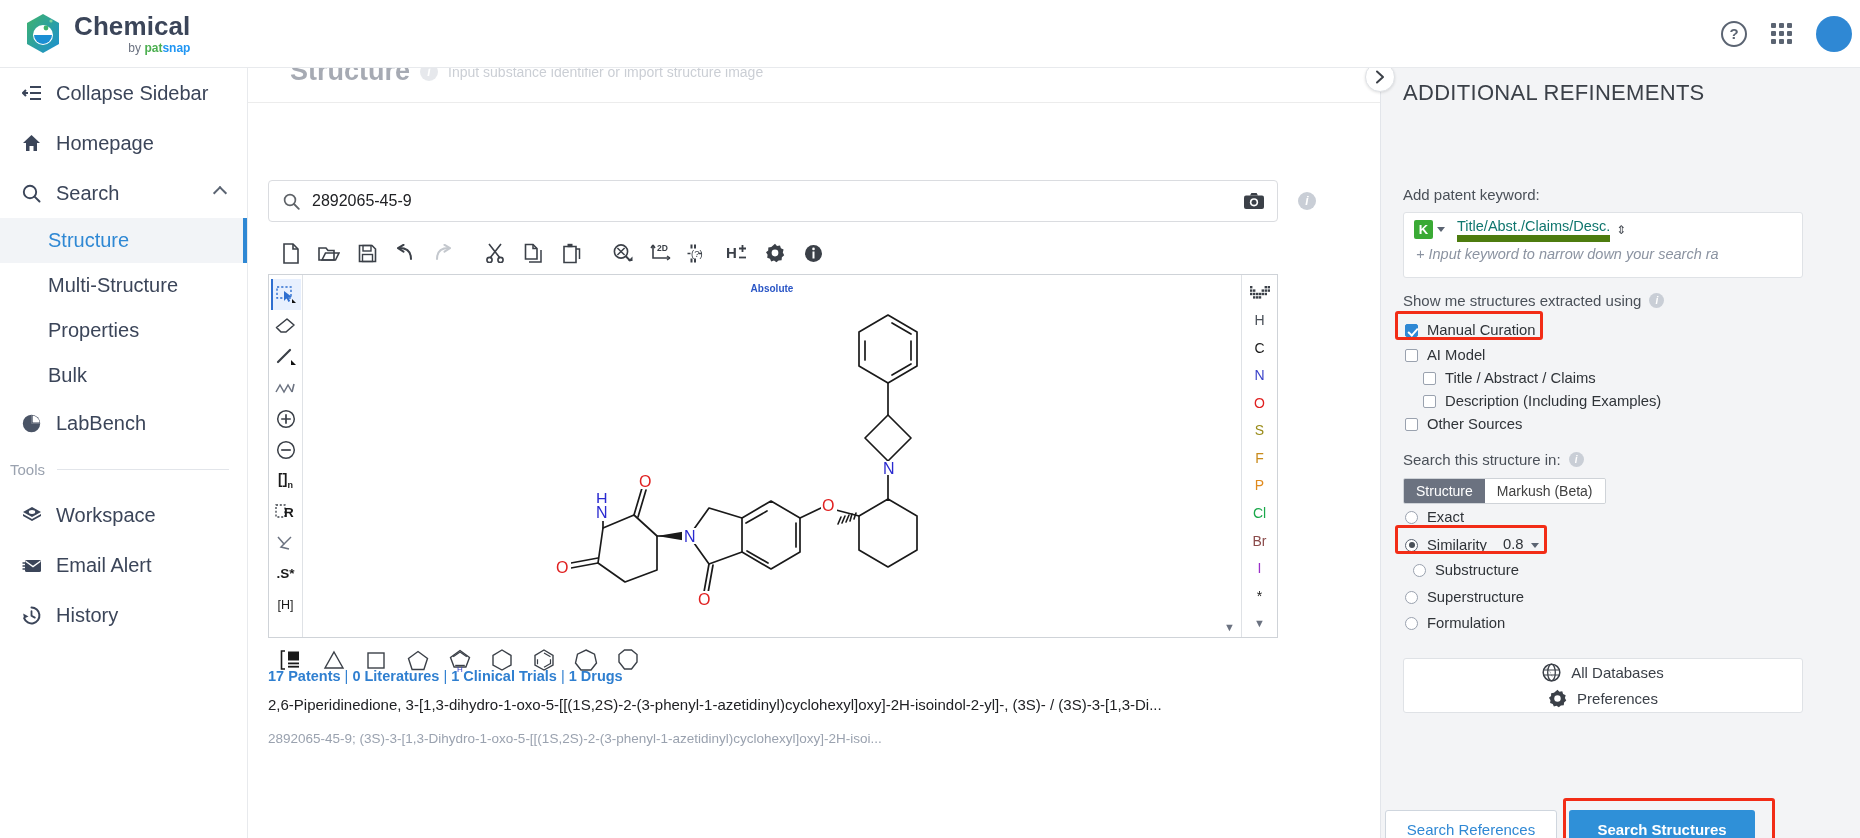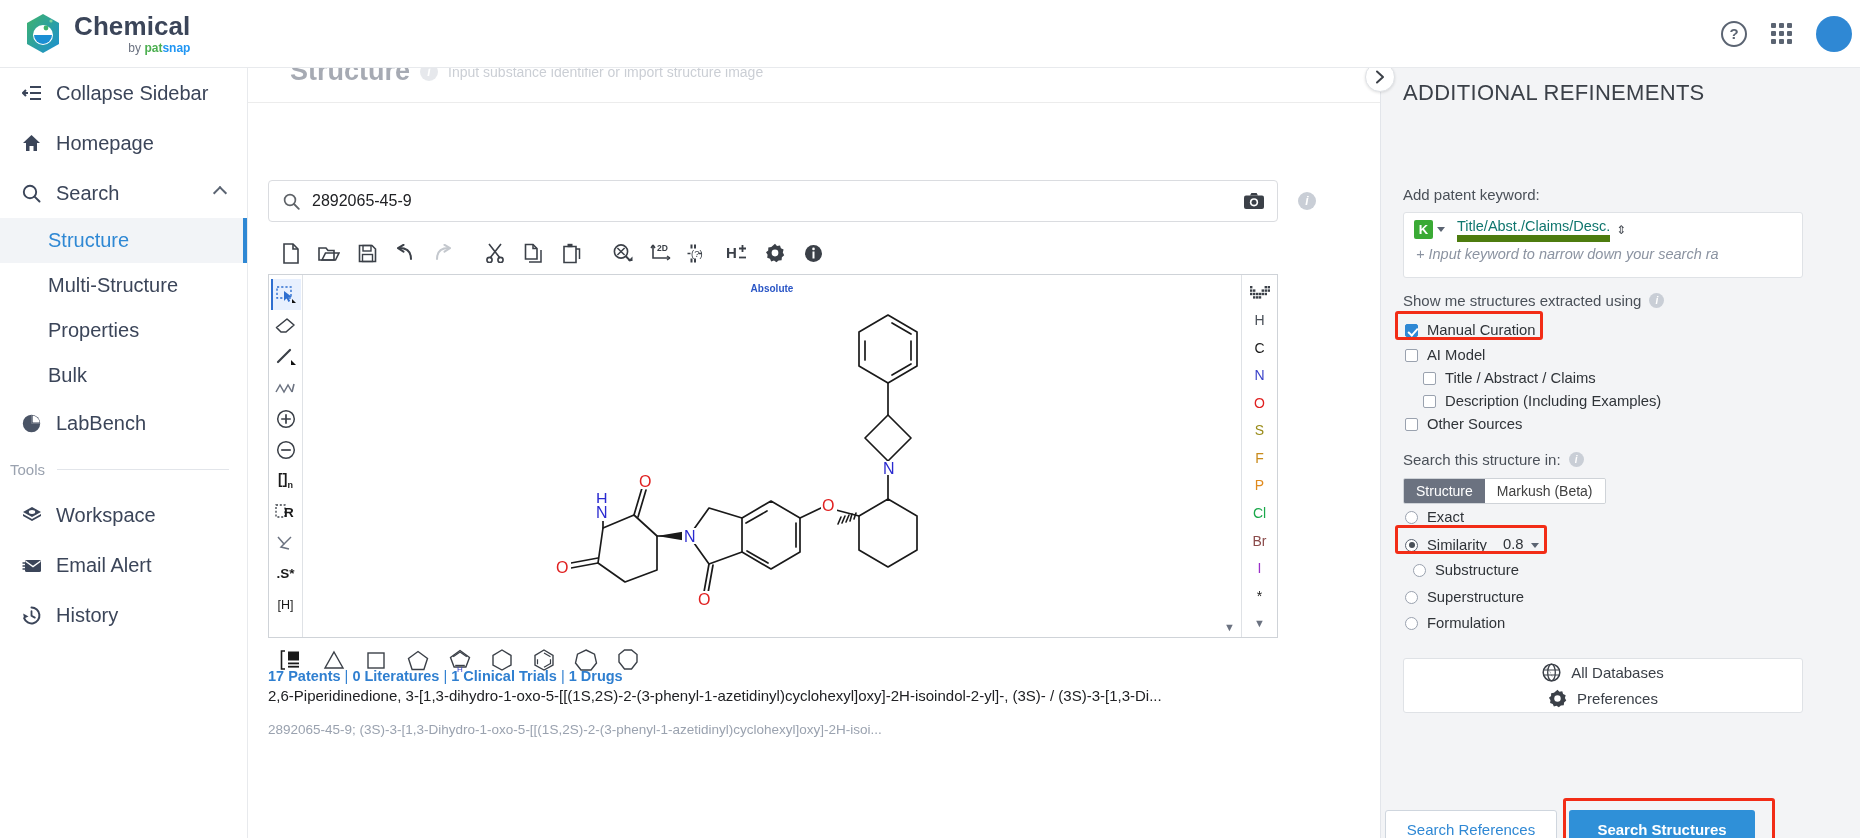--- a/index.html
+++ b/index.html
@@ -112,21 +112,21 @@
     display:flex; flex-direction:column; align-items:center; padding-top:4px; font-size:14px;
   }
   .at-ic { height:31px; display:flex;align-items:center;justify-content:center; cursor:pointer; width:100%;}
   .ed-bottom { display:flex; align-items:center; height:40px; padding-left:8px; gap:10px; margin-top:2px;}
   .bt-ic { width:32px;height:32px;display:flex;align-items:center;justify-content:center;cursor:pointer;}
 
   
   .res { position:absolute; top:600px; left:20px; width:1070px; }
   .res-links { font-size:14.5px; font-weight:700; color:#2f7fd0; }
   .res-links span.sep { color:#2f7fd0; font-weight:400; }
-  .res-name { font-size:15px; color:#202124; margin-top:3px; white-space:nowrap; overflow:hidden;}
+  .res-name { font-size:15px; color:#202124; margin-top:12px; white-space:nowrap; overflow:hidden;}
   .res-sub { font-size:13.5px; color:#9aa2af; margin-top:18px; white-space:nowrap; overflow:hidden;}
 
   
   .rpanel {
     position:absolute; top:68px; left:1380px; width:480px; height:770px;
     background:#f3f4f6; border-left:1px solid #e2e5ea;
   }
   .rp-inner { position:absolute; top:0; left:0; width:420px; height:702px; background:#f3f4f6; }
   .rp-title { position:absolute; top:12px; left:22px; font-size:22px; color:#3b4048; letter-spacing:.3px;}
   .collapse-tab {

